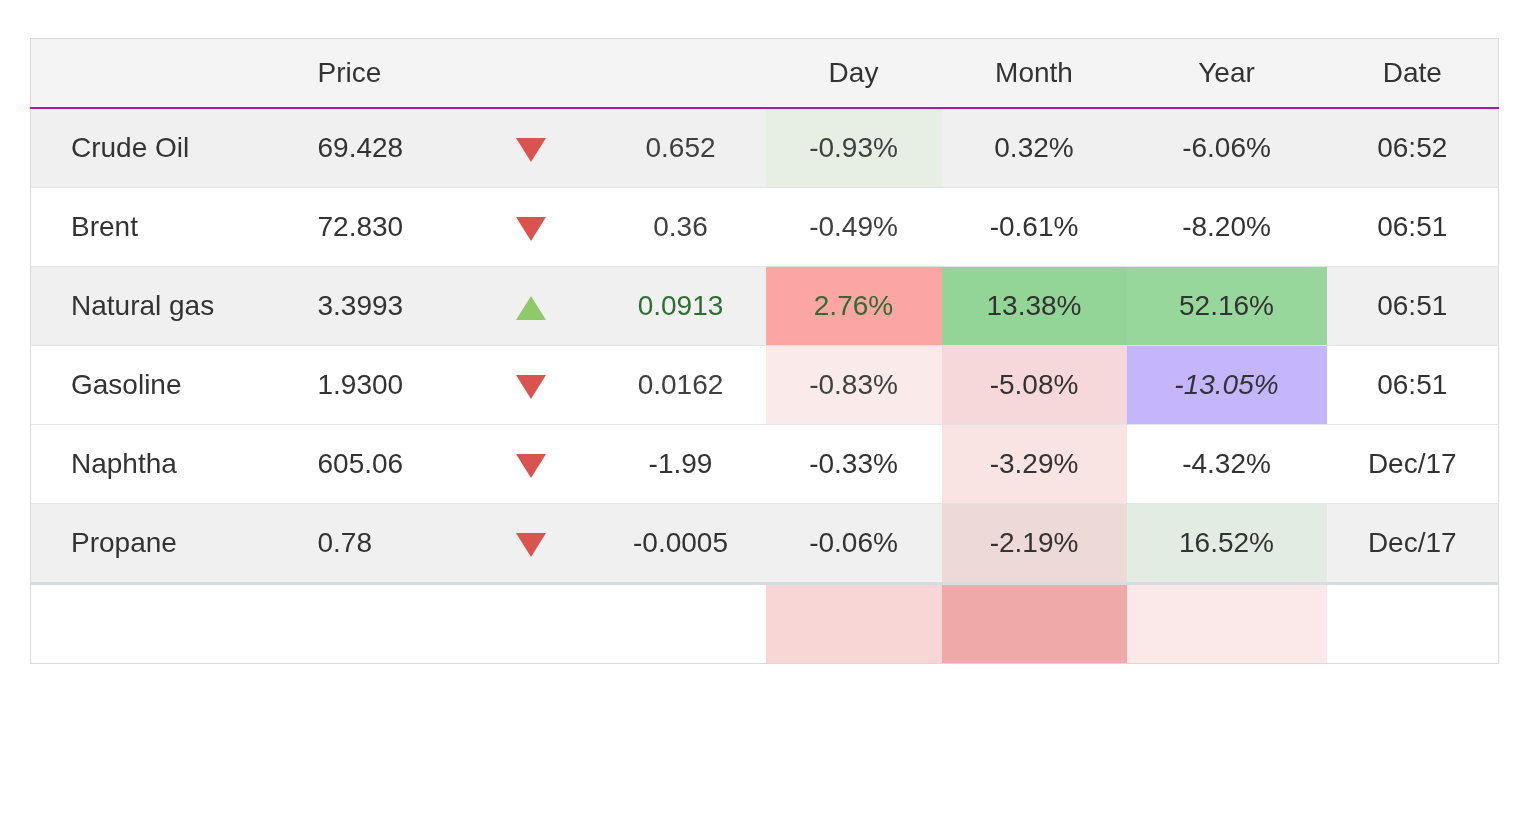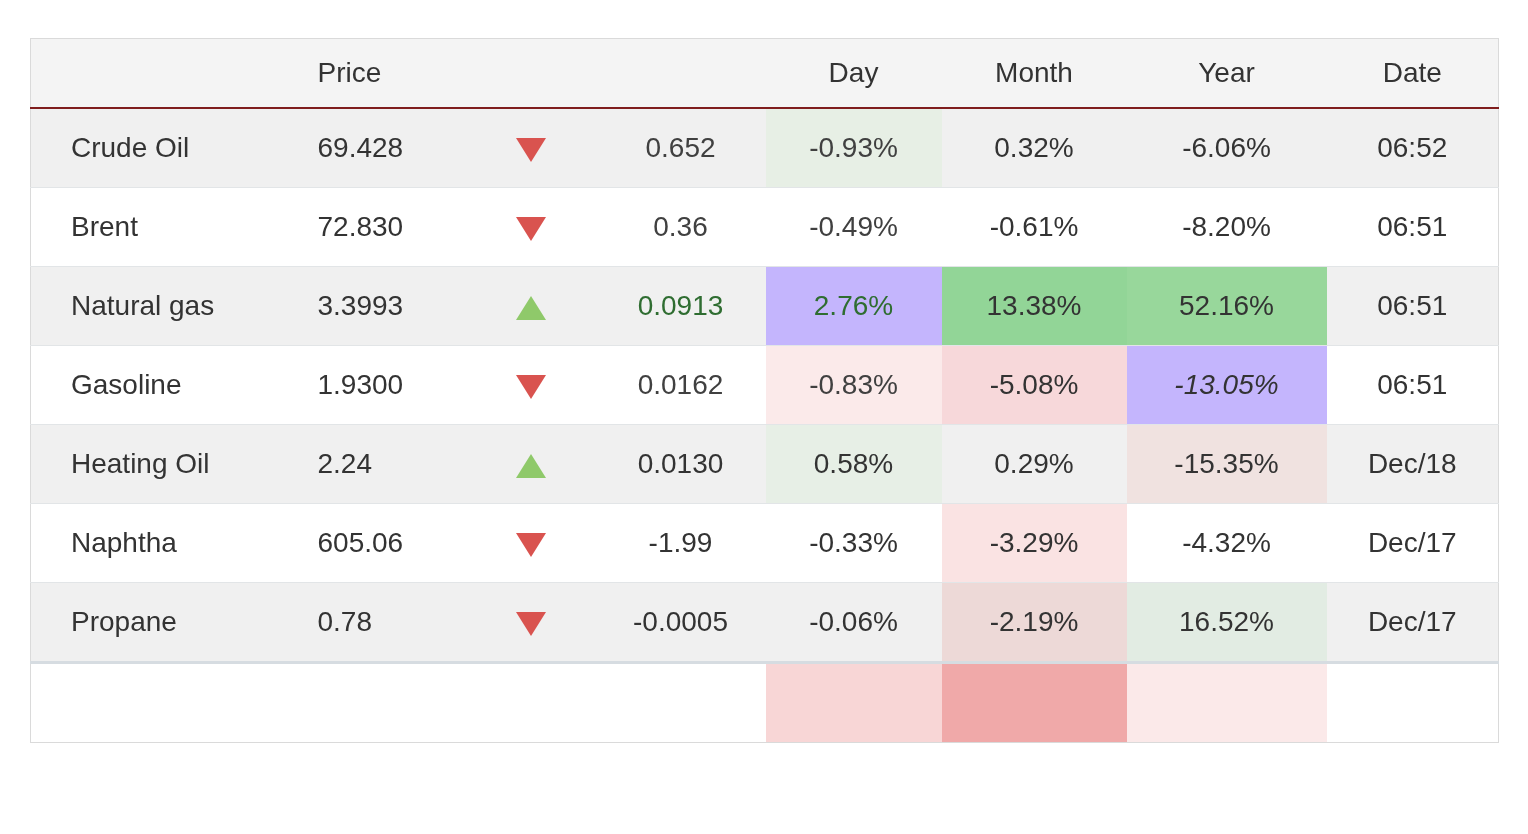--- a/index.html
+++ b/index.html
@@ -34,21 +34,21 @@
   col.col-month  { width: 185px; }
   col.col-year   { width: 200px; }
   col.col-date   { width: 172px; }
 
   thead th {
     height: 68px;
     background: #f4f4f4;
     font-weight: 400;
     font-size: 28px;
     color: #333333;
-    border-bottom: 2px solid #7f1d1d;
+    border-bottom: 2px solid #a21caf;
     text-align: center;
     padding: 0;
   }
   thead th.h-price { text-align: left; padding-left: 17px; }
 
   tbody td {
     height: 78px;
     border-bottom: 1px solid #e2e5e7;
     padding: 0;
     white-space: nowrap;
@@ -137,47 +137,37 @@
     <td class="c-month">-0.61%</td>
     <td class="c-year">-8.20%</td>
     <td class="c-date">06:51</td>
   </tr>
 
   <tr class="stripe">
     <td class="c-name">Natural gas</td>
     <td class="c-price">3.3993</td>
     <td class="c-arrow"><span class="tri tri-up"></span></td>
     <td class="c-change t-green">0.0913</td>
-    <td class="c-day t-green" style="background-color: #c4b5fd;">2.76%</td>
+    <td class="c-day t-green" style="background-color: #fca5a5;">2.76%</td>
     <td class="c-month" style="background-color: rgb(146, 213, 151);">13.38%</td>
     <td class="c-year" style="background-color: rgb(152, 215, 155);">52.16%</td>
     <td class="c-date">06:51</td>
   </tr>
 
   <tr class="plain">
     <td class="c-name">Gasoline</td>
     <td class="c-price">1.9300</td>
     <td class="c-arrow"><span class="tri tri-down"></span></td>
     <td class="c-change t-red">0.0162</td>
     <td class="c-day t-red" style="background-color: rgb(251, 234, 234);">-0.83%</td>
     <td class="c-month" style="background-color: rgb(247, 216, 218);">-5.08%</td>
     <td class="c-year" style="background-color: #c4b5fd; font-style: italic;">-13.05%</td>
     <td class="c-date">06:51</td>
   </tr>
 
-  <tr class="stripe">
-    <td class="c-name">Heating Oil</td>
-    <td class="c-price">2.24</td>
-    <td class="c-arrow"><span class="tri tri-up"></span></td>
-    <td class="c-change">0.0130</td>
-    <td class="c-day" style="background-color: rgb(231, 239, 230);">0.58%</td>
-    <td class="c-month">0.29%</td>
-    <td class="c-year" style="background-color: rgb(240, 226, 224);">-15.35%</td>
-    <td class="c-date">Dec/18</td>
-  </tr>
 
 
 
   <tr class="plain">
     <td class="c-name">Naphtha</td>
     <td class="c-price">605.06</td>
     <td class="c-arrow"><span class="tri tri-down"></span></td>
     <td class="c-change">-1.99</td>
     <td class="c-day">-0.33%</td>
     <td class="c-month" style="background-color: rgb(250, 227, 227);">-3.29%</td>

